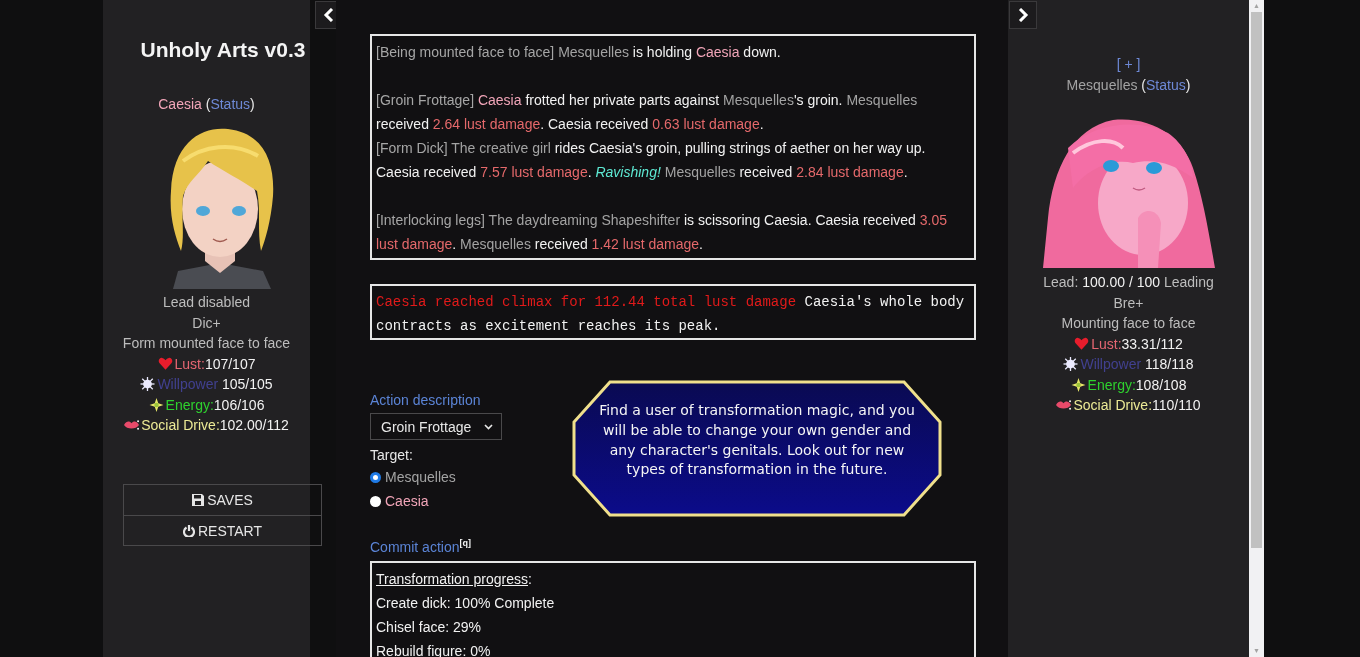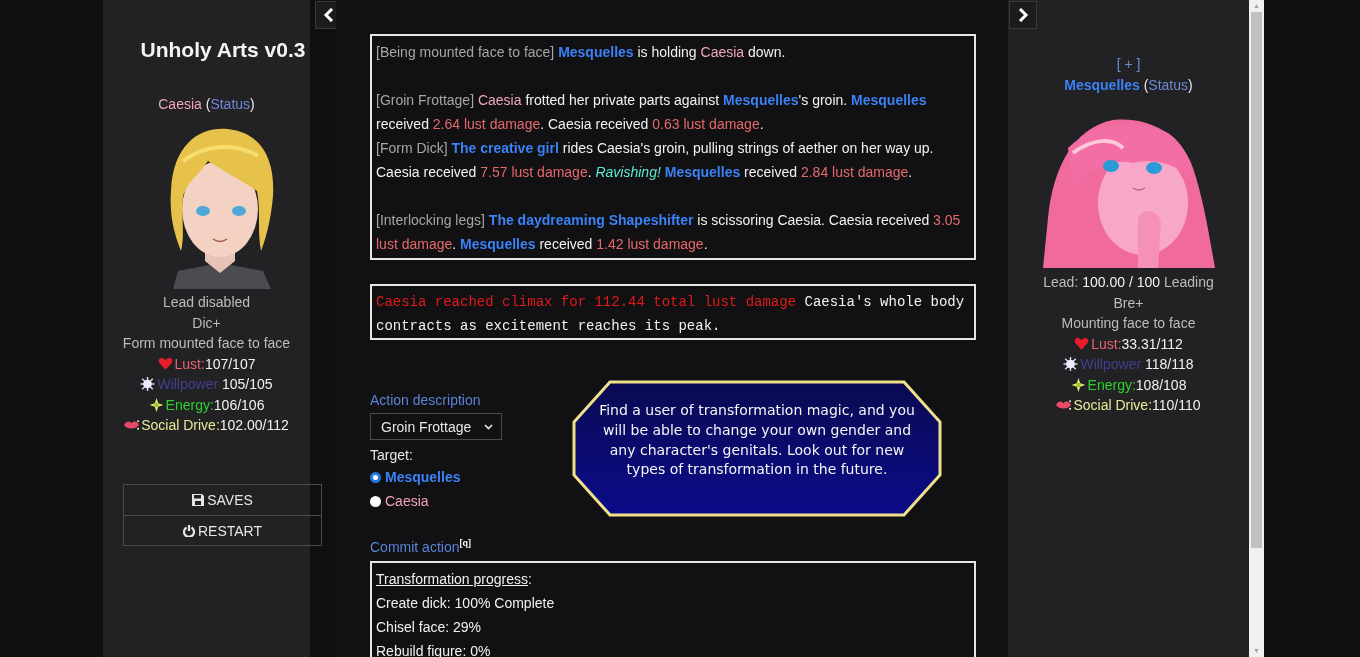--- a/index.html
+++ b/index.html
@@ -12,21 +12,21 @@
   .scrollbar { position: absolute; left: 1249px; top: 0; width: 15px; height: 657px; background: #f1f1f3; }
   .scroll-thumb { position: absolute; left: 2px; top: 12px; width: 11px; height: 424px; background: #c1c1c1; }
   .scroll-arrow { position: absolute; left: 0; width: 15px; height: 12px; color: #a3a3a3; font-size: 7px; text-align: center; line-height: 12px; }
 
   .toggle-btn { position: absolute; top: 1px; width: 28px; height: 28px; border: 1px solid #3a393b; background: #1c1b1d; color: #ffffff; display: flex; align-items: center; justify-content: center; }
   .toggle-btn svg { width: 12px; height: 14px; }
 
   .title { position: absolute; left: 0; top: 38px; width: 240px; text-align: center; font-weight: bold; font-size: 21px; color: #f4f4f4; }
   .char-name-line { position: absolute; width: 100%; text-align: center; font-size: 14px; }
   .pink-name { color: #f1a5b8; }
-  .mag-name { color: #3b82f6; font-weight: bold; }
+  .mag-name { color: #a3a3a3; }
   .status-link { color: #6e89d6; }
   .paren { color: #e8e8e8; }
 
   .portrait { position: absolute; display: block; }
   .stats { position: absolute; width: 100%; text-align: center; font-size: 14px; line-height: 20.5px; color: #bdbdbd; }
   .stats .white { color: #f2f2f2; }
   .lust-lbl { color: #e56672; }
   .will-lbl { color: #41408f; }
   .energy-lbl { color: #2ed12e; }
   .social-lbl { color: #ecea96; }

